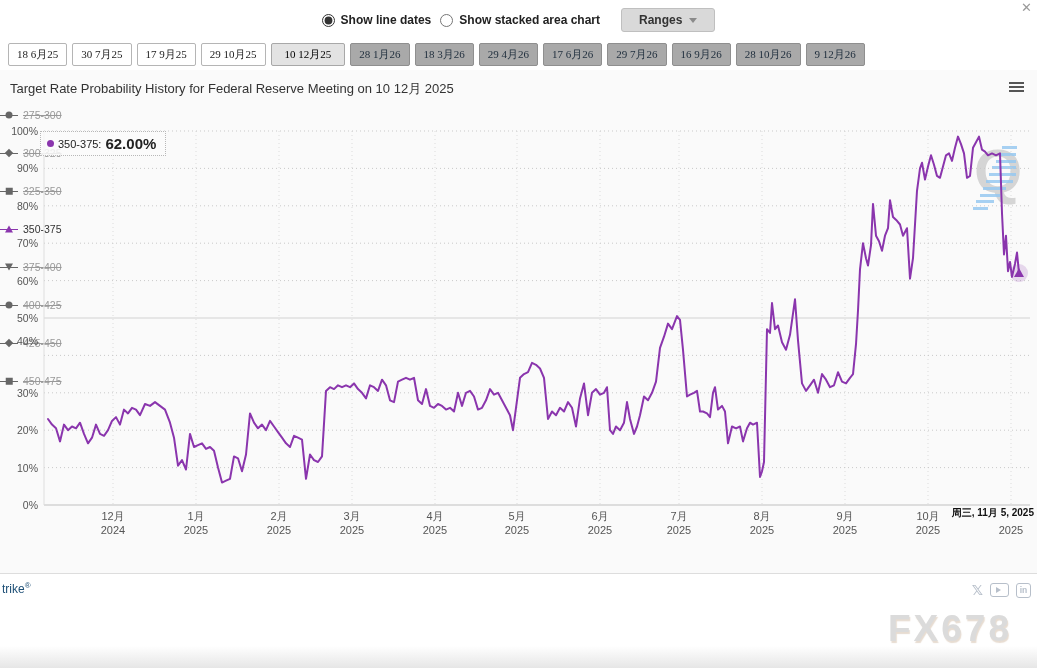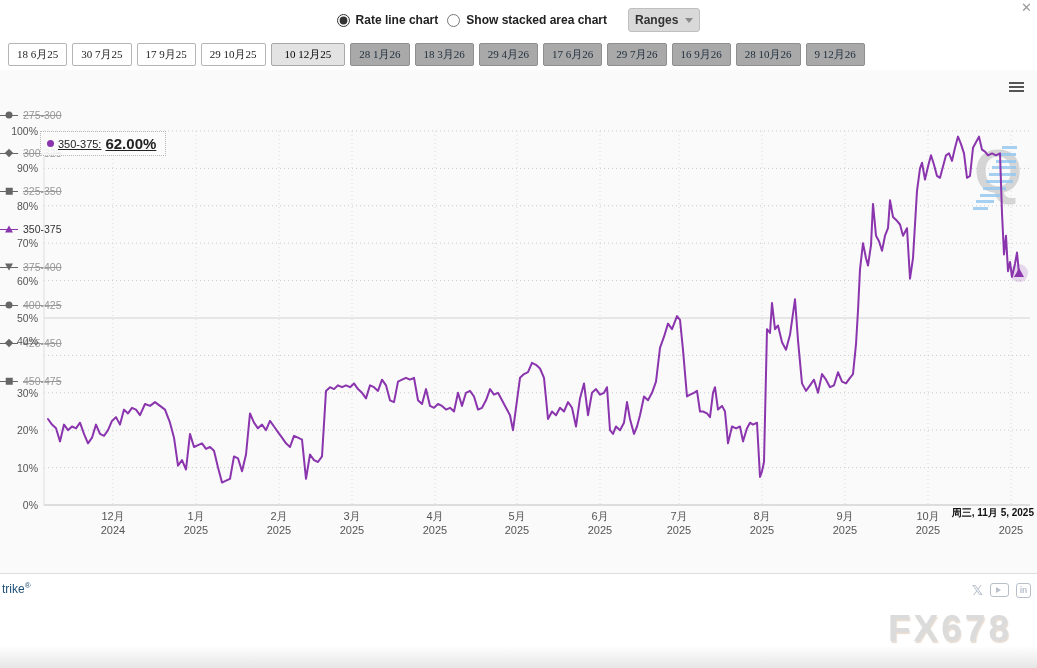--- a/index.html
+++ b/index.html
@@ -3,21 +3,21 @@
 <meta charset="utf-8">
 <style>
   html,body{margin:0;padding:0;background:#fff;}
   #app{position:relative;width:1037px;height:668px;overflow:hidden;background:#fff;
        font-family:"Liberation Sans",sans-serif;color:#333;}
   
   .controls{position:absolute;top:0;left:0;right:0;height:40px;display:flex;align-items:center;justify-content:center;gap:9px;}
   .radio-group{display:flex;align-items:center;gap:6px;font-size:12px;font-weight:bold;color:#222;}
   .radio-group input{width:13px;height:13px;margin:0;accent-color:#333;}
   .ranges-btn{margin-left:12px;display:flex;align-items:center;gap:7px;background:#d9d9d9;border:1px solid #bfbfbf;
-      border-radius:3px;padding:4px 6px;font-size:12px;font-weight:bold;color:#333;cursor:pointer;}
+      border-radius:3px;padding:4px 17px;font-size:12px;font-weight:bold;color:#333;cursor:pointer;}
   .ranges-btn .chev{width:0;height:0;border-left:4px solid transparent;border-right:4px solid transparent;border-top:5px solid #8a8a8a;}
   .close-x{position:absolute;top:1px;right:5px;font-size:13px;color:#9a9a9a;cursor:pointer;line-height:1;}
   
   .tabs{position:absolute;top:43px;left:8px;display:flex;gap:5px;}
   .tab{font-size:11px;line-height:1;padding:5px 8px;border-radius:2px;cursor:pointer;white-space:nowrap;font-family:Liberation Serif, serif;}
   .tab.past{background:#fff;border:1px solid #b5b5b5;color:#222;}
   .tab.selected{background:#e3e3e3;border:1px solid #a8a8a8;color:#000;padding:5px 13px;}
   .tab.future{background:#a9a9a9;border:1px solid #8f8f8f;color:#1e2d3c;}
   
   .widget{position:absolute;top:70px;left:0;width:1037px;height:503px;background:#fafafa;}
@@ -34,21 +34,21 @@
   .mk.square{width:6.5px;height:6.5px;background:#666;transform:translate(-50%,-50%);}
   .mk.triangle{width:0;height:0;border-left:4.5px solid transparent;border-right:4.5px solid transparent;border-bottom:7px solid #666;transform:translate(-50%,-50%);background:none;}
   .mk.triangle-down{width:0;height:0;border-left:4.5px solid transparent;border-right:4.5px solid transparent;border-top:7px solid #666;transform:translate(-50%,-50%);background:none;}
   .legend-item .lbl{font-size:10.5px;color:#999;text-decoration:line-through;}
   .legend-item.active .lbl{color:#333;text-decoration:none;}
   .ylabel{position:absolute;left:0;width:38px;text-align:right;font-size:10.5px;color:#555;}
   .xlabel{position:absolute;width:64px;text-align:center;font-size:11px;color:#555;line-height:1.25;}
   .footnote{position:absolute;left:0;right:0;top:489px;text-align:center;font-size:10.5px;color:#333;}
   .crosshair-label{position:absolute;top:436px;right:3px;font-size:10px;font-weight:bold;color:#111;}
   .tooltip{position:absolute;left:40px;top:61px;display:flex;align-items:center;gap:4px;
-      border:1px dotted #b8b8b8;background:rgba(250,250,250,.85);padding:3px 9px 3px 6px;font-size:11px;color:#222;text-decoration:underline;}
+      border:1px dotted #b8b8b8;background:rgba(250,250,250,.85);padding:3px 9px 3px 6px;font-size:11px;color:#222;}
   .tooltip .dot{width:7px;height:7px;border-radius:50%;}
   .tooltip b{font-size:15px;}
   .qmark{position:absolute;left:974px;top:70px;font-size:62px;font-weight:bold;color:#cccccc;opacity:.8;line-height:1;}
   .bolt{position:absolute;height:3px;background:rgba(150,200,240,.85);}
   #plot-svg{position:absolute;left:0;top:0;}
   
   .divider{position:absolute;top:573px;left:0;width:1037px;height:1px;background:#ddd;}
   .footer-logo{position:absolute;top:581px;left:2px;font-size:12px;color:#1d4f76;}
   .footer-logo sup{font-size:8px;}
   .socials{position:absolute;top:582px;right:6px;display:flex;align-items:center;gap:7px;color:#b7bfca;}
@@ -61,21 +61,21 @@
   .bottom-strip{position:absolute;bottom:0;left:0;width:1037px;height:22px;background:linear-gradient(#ffffff,#e6e6e6);}
 </style>
 </head>
 <body>
 
 <div id="app">
 
   <div class="controls">
     <label class="radio-group">
       <input type="radio" name="charttype" checked="" style="">
-      <span>Rate line chart</span>
+      <span>Show line dates</span>
     </label>
     <label class="radio-group">
       <input type="radio" name="charttype" style="">
       <span>Show stacked area chart</span>
     </label>
     <div class="ranges-btn">
       <span>Ranges</span>
       <span class="chev"></span>
     </div>
   </div>
@@ -91,20 +91,21 @@
       <button class="tab future">18 3月26</button>
       <button class="tab future">29 4月26</button>
       <button class="tab future">17 6月26</button>
       <button class="tab future">29 7月26</button>
       <button class="tab future">16 9月26</button>
       <button class="tab future">28 10月26</button>
       <button class="tab future">9 12月26</button>
     </div>
 
   <div class="widget">
+    <div class="chart-title">Target Rate Probability History for Federal Reserve Meeting on 10 12月 2025</div>
     <div class="hamburger">
         <div></div>
         <div></div>
         <div></div>
       </div>
     <div class="legend">
         <span class="legend-item">
           <span class="sym">
             <span class="ln"></span>
             <span class="mk circle"></span>

